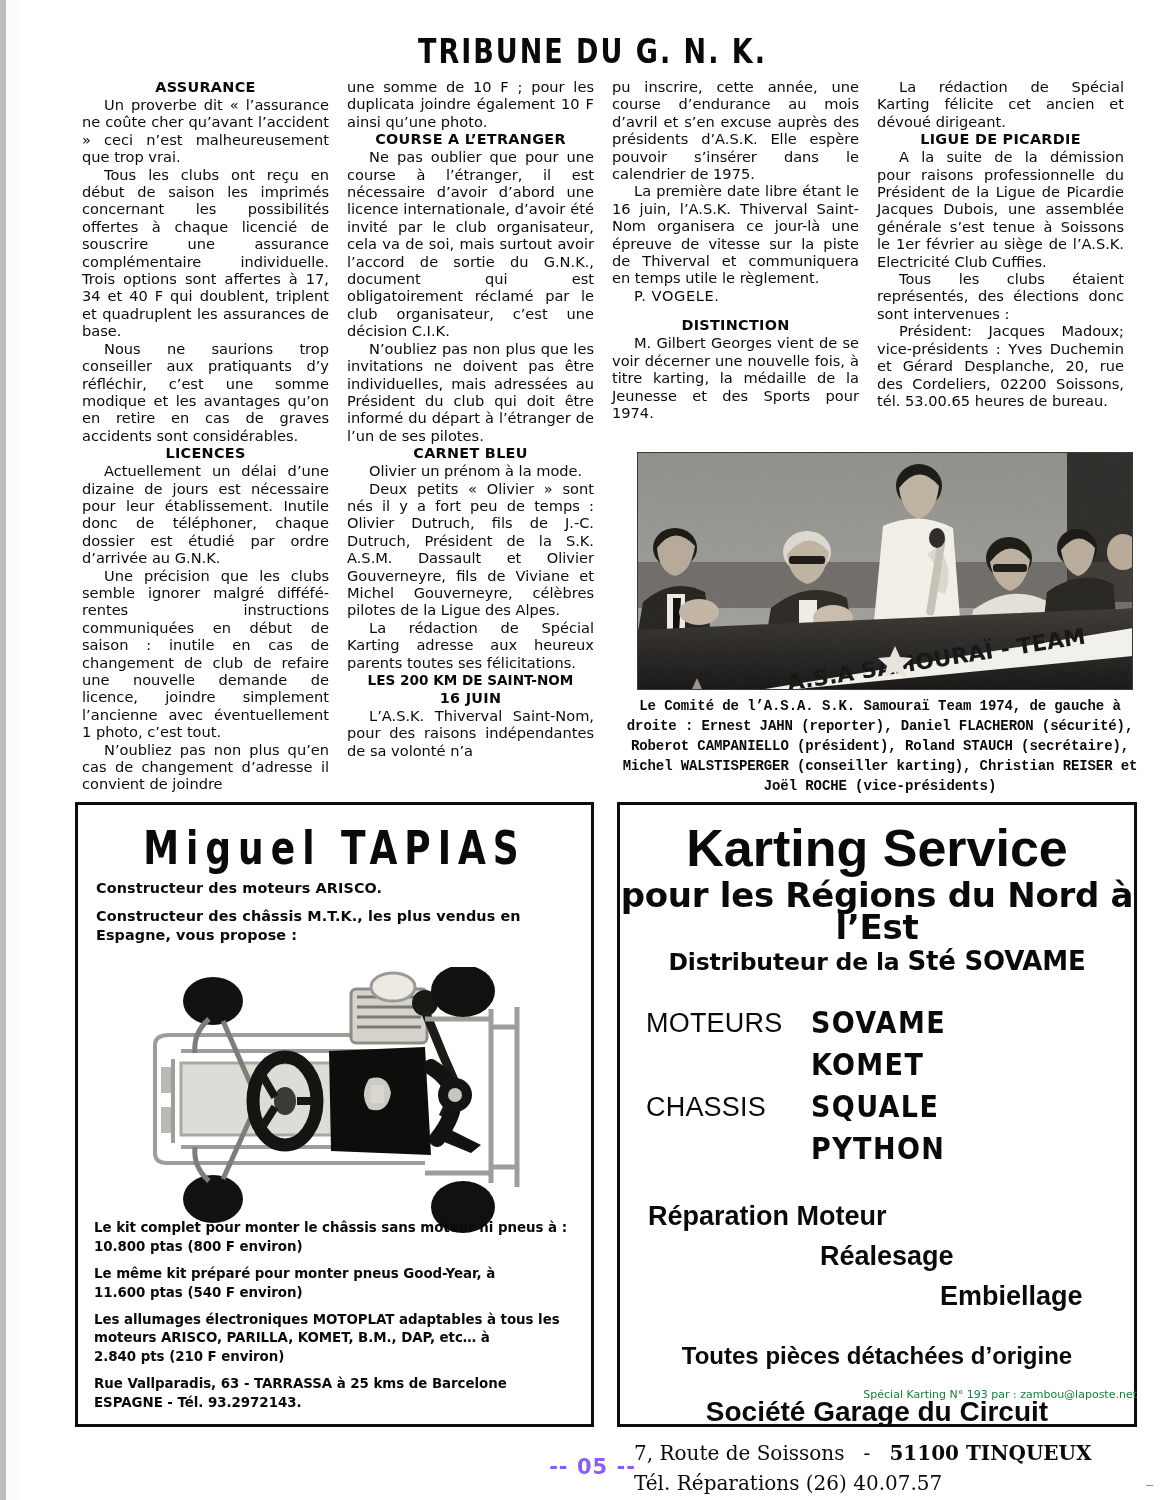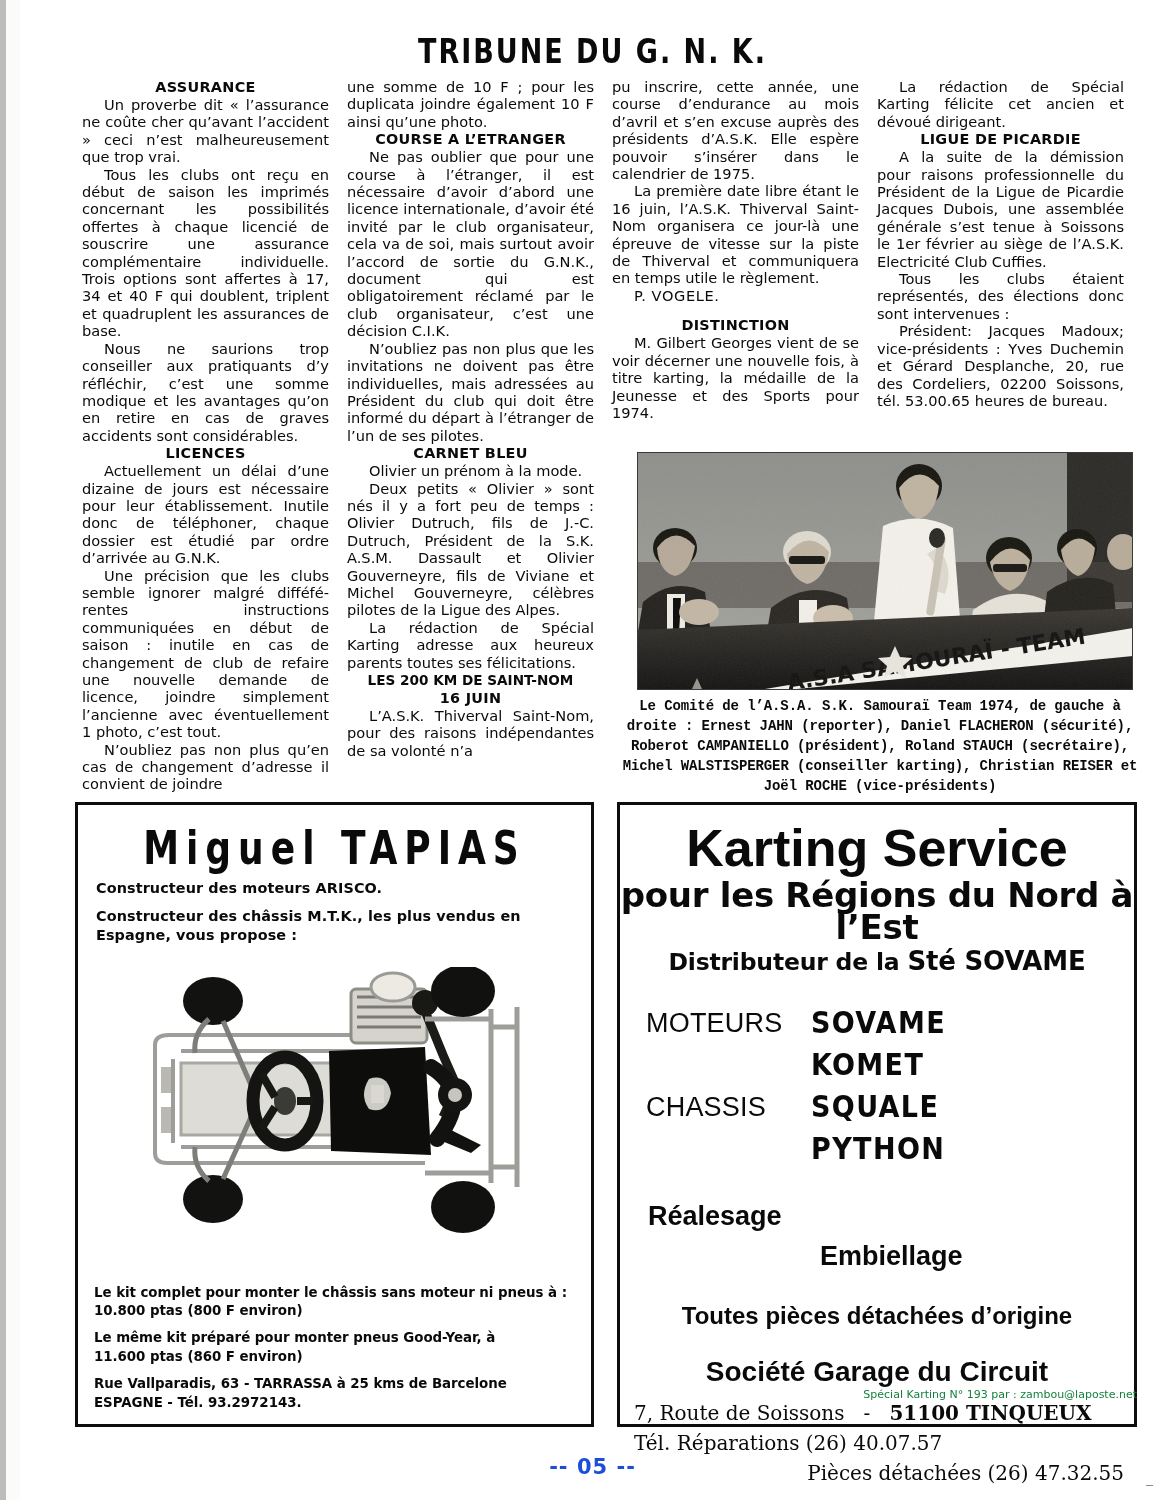--- a/index.html
+++ b/index.html
@@ -230,21 +230,21 @@
   .addr .r{display:block;text-align:right;padding-right:10px;}
 
   
   .folio{
     position:absolute;
     left:0;right:0;top:1455px;
     text-align:center;
     font-family:"DejaVu Sans", sans-serif;
     font-weight:bold;
     font-size:21px;
-    color:#1d4ed8;
+    color:#8b5cf6;
     letter-spacing:1px;
   }
   .credit{
     position:absolute;
     right:28px;top:1388px;
     font-family:"DejaVu Sans", sans-serif;
     font-size:11px;
     color:#15803d;
     letter-spacing:0px;
   }
@@ -455,21 +455,25 @@
       <circle cx="330" cy="128" r="7" fill="#c7c5bf"></circle>
     </svg>
 
     <div class="tapias-prices">
       <div class="blk">
         <span>Le kit complet pour monter le châssis sans moteur ni pneus à :</span>
         <span class="right">10.800 ptas (800 F environ)</span>
       </div>
       <div class="blk">
         <span>Le même kit préparé pour monter pneus Good-Year, à</span>
-        <span class="right">11.600 ptas (860 F environ)</span>
+        <span class="right">11.600 ptas (540 F environ)</span>
+      </div>
+      <div class="blk">
+        <span>Les allumages électroniques MOTOPLAT adaptables à tous les moteurs ARISCO, PARILLA, KOMET, B.M., DAP, etc… à</span>
+        <span class="right">2.840 pts (210 F environ)</span>
       </div>
       <div>Rue Vallparadis, 63 - TARRASSA à 25 kms de Barcelone</div>
       <div>ESPAGNE - Tél. 93.2972143.</div>
     </div>
   </div>
 
   <div class="ad ad-right">
     <div class="ks-title">Karting Service</div>
     <div class="ks-sub1">pour les Régions du Nord à l’Est</div>
     <div class="ks-sub2">
@@ -487,20 +491,21 @@
           <div class="prow">
             <div class="plabel">CHASSIS</div>
             <div class="pvals">
               <div>SQUALE</div>
               <div>PYTHON</div>
             </div>
           </div>
         </div>
 
     <div class="serv">
+      <div>Réparation Moteur</div>
       <div>Réalesage</div>
       <div>Embiellage</div>
     </div>
 
     <div class="pieces">Toutes pièces détachées d’origine</div>
     <div class="societe">Société Garage du Circuit</div>
 
     <div class="addr">
       <div>
         <span>7, Route de Soissons</span>

